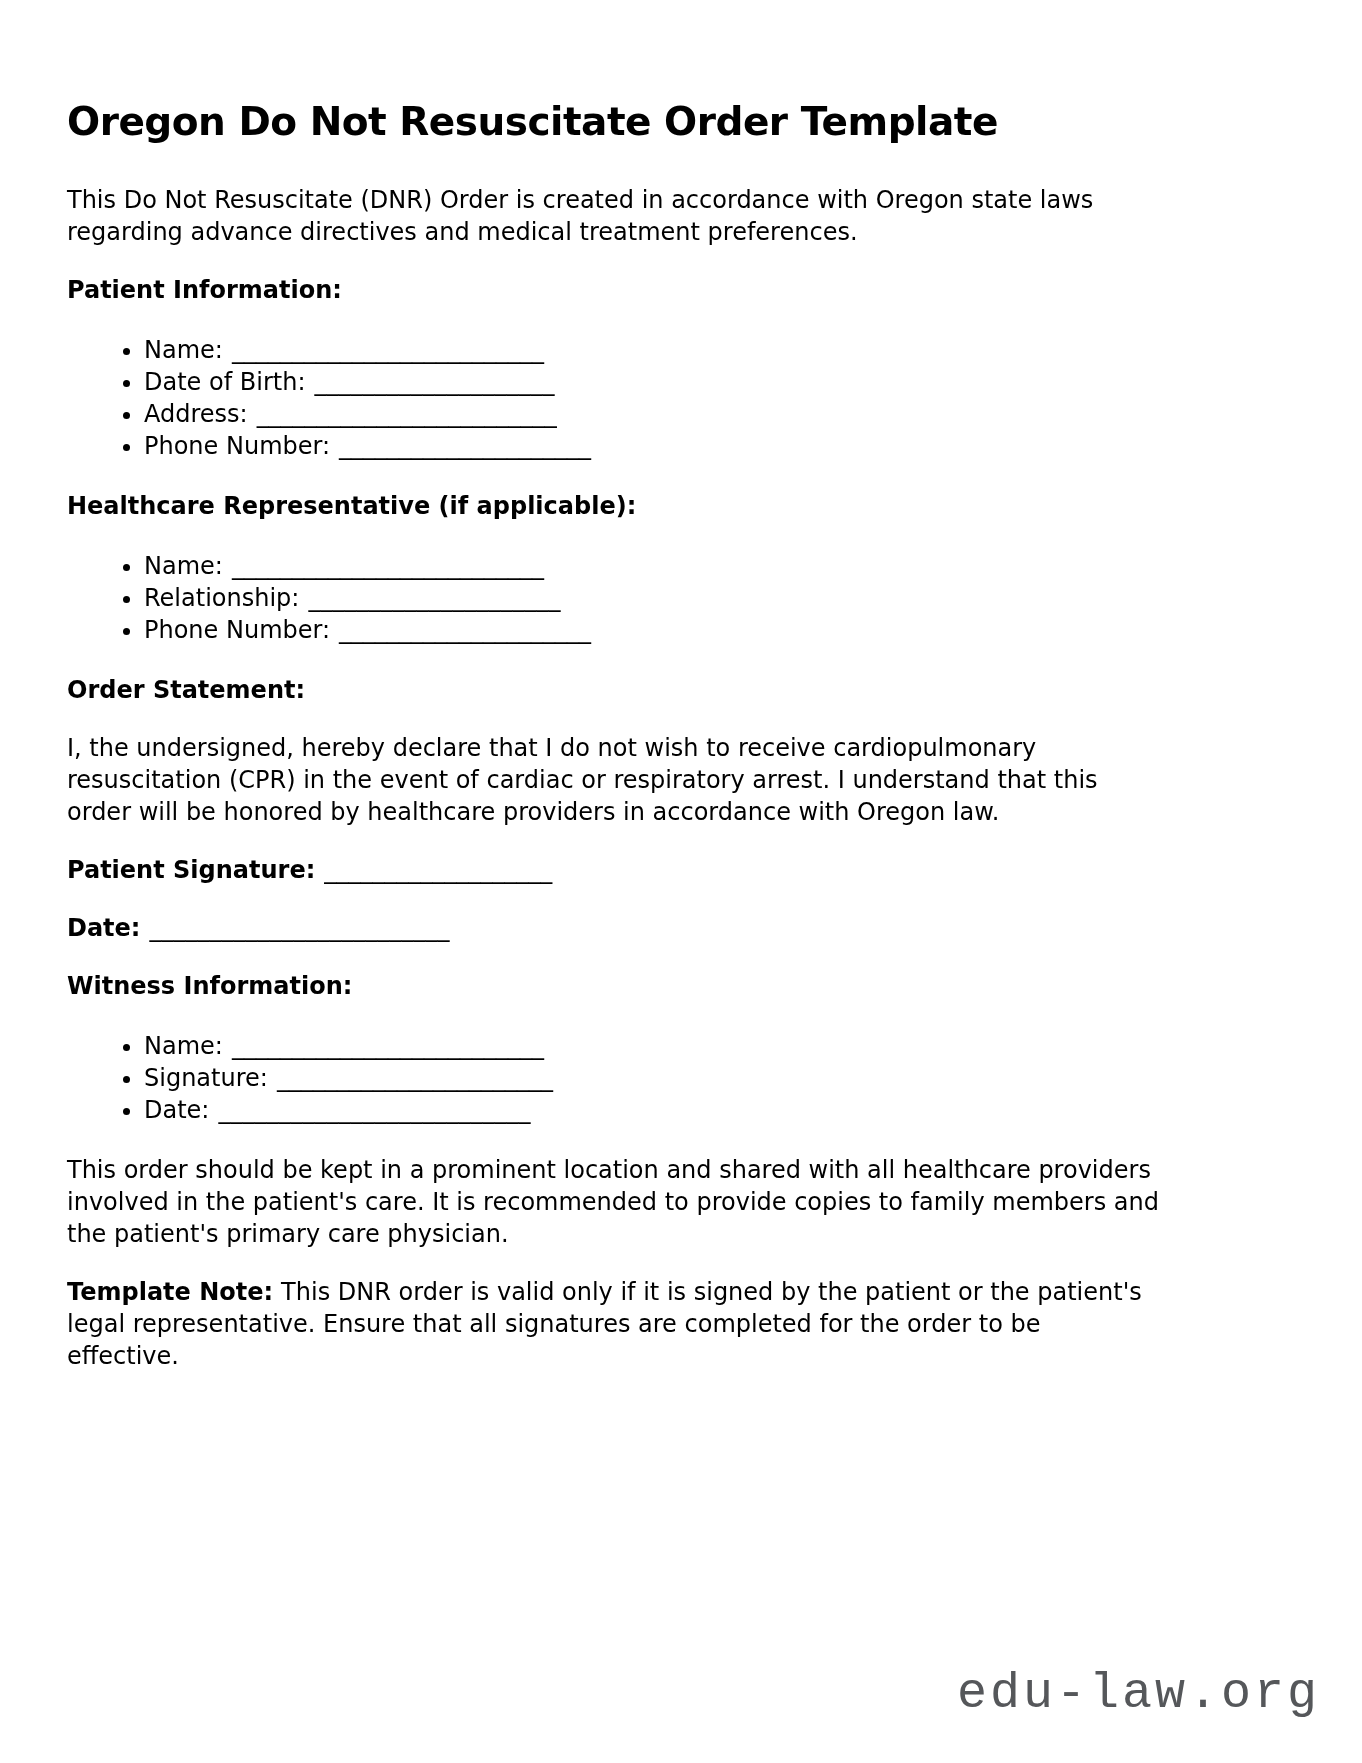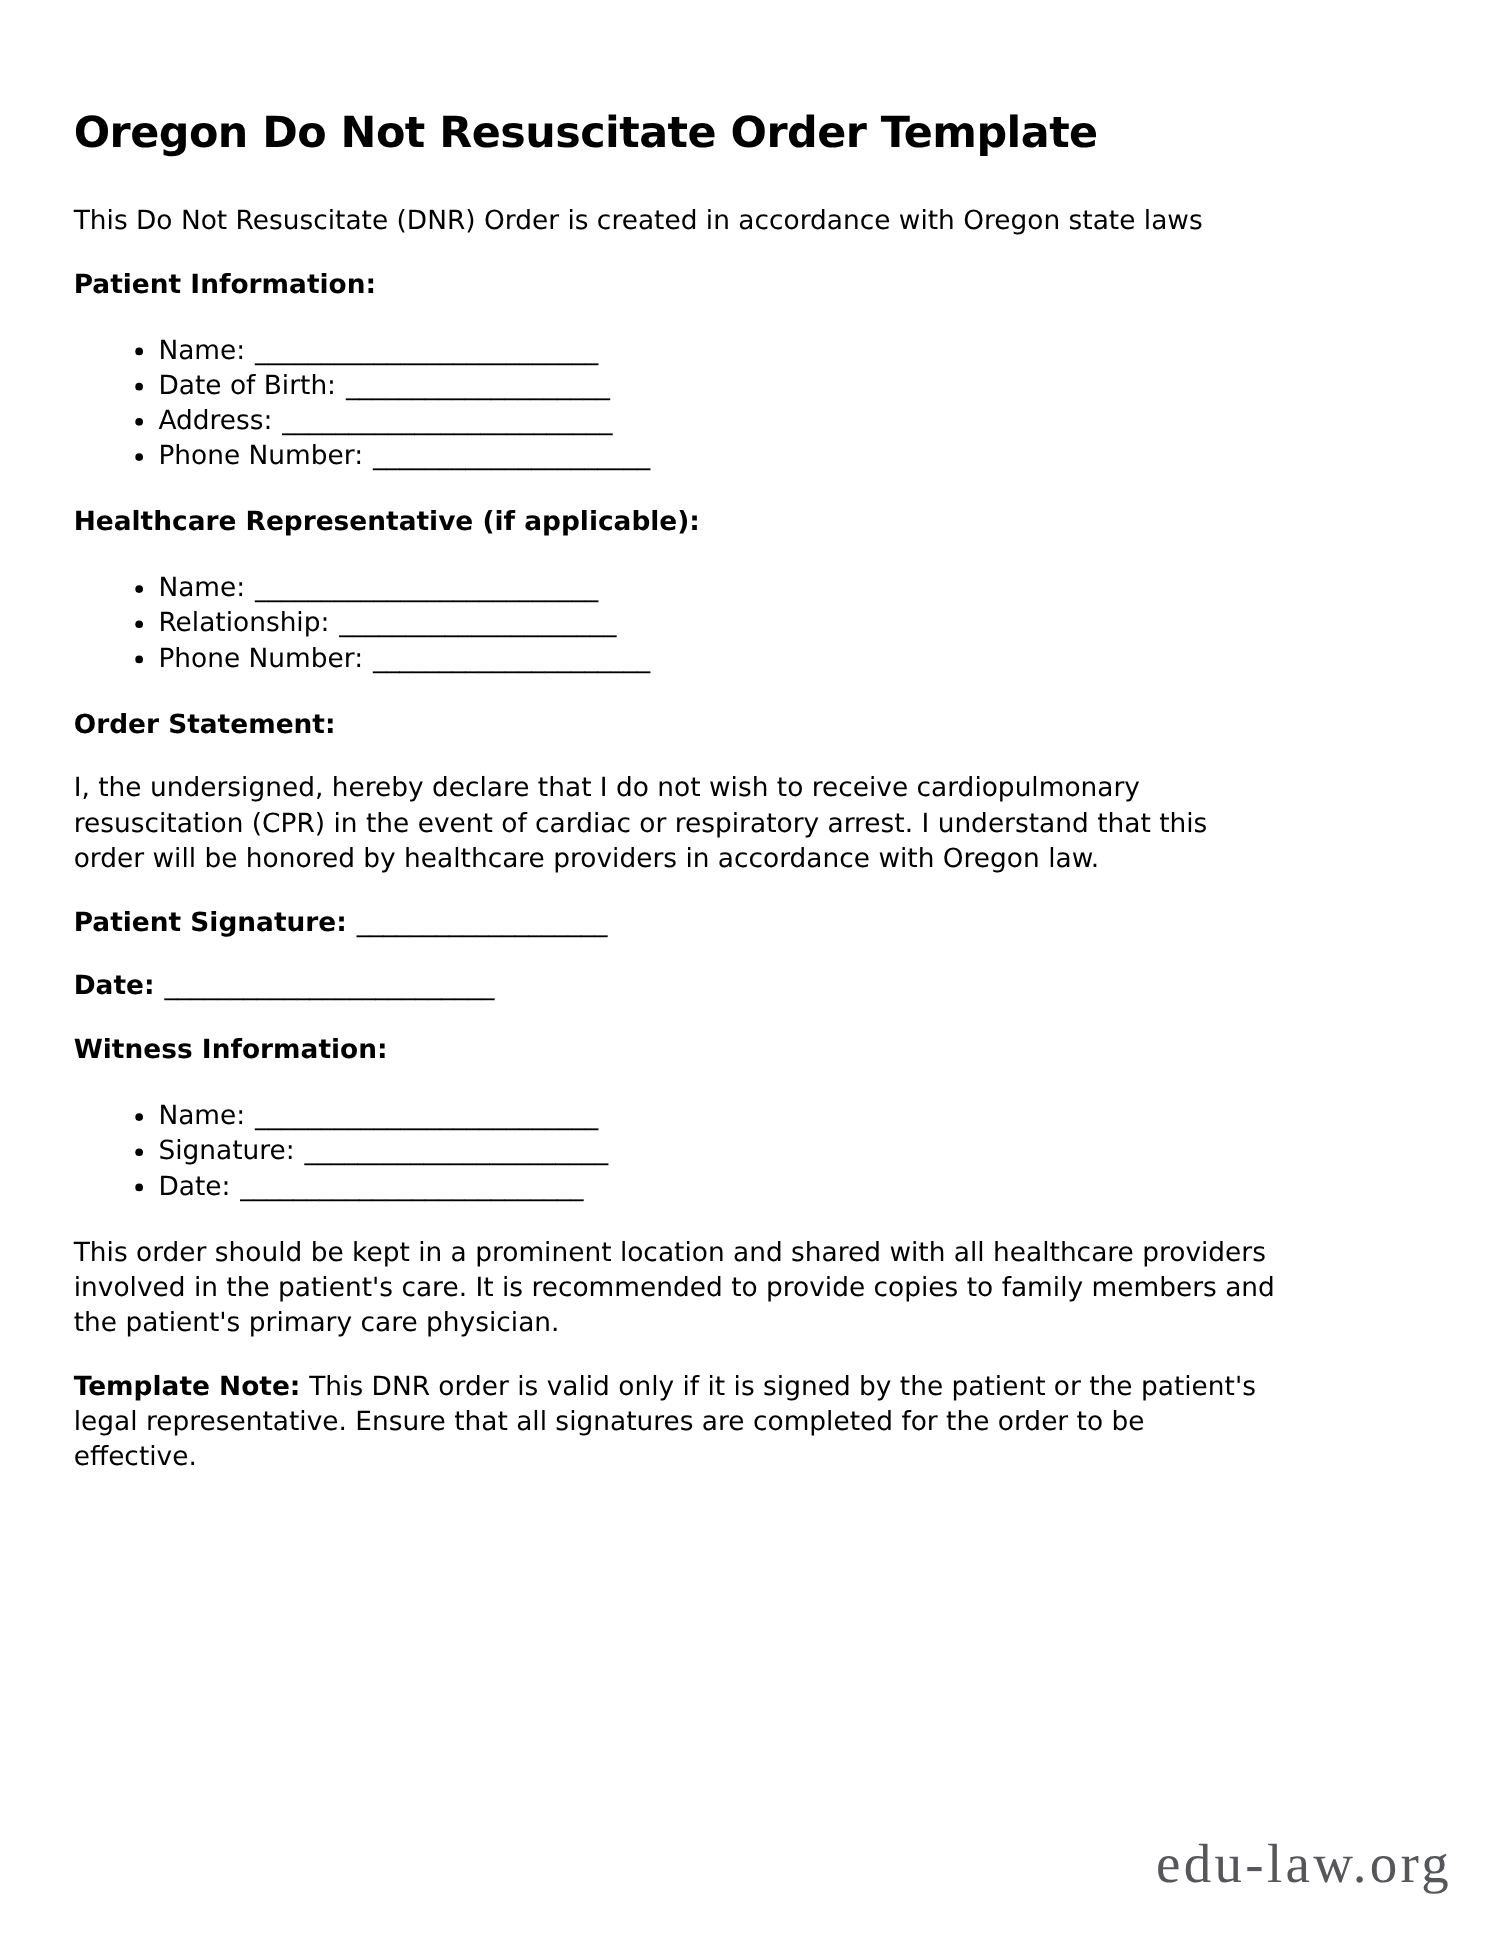--- a/index.html
+++ b/index.html
@@ -33,35 +33,36 @@
   }
   ul.field-list li { line-height: 32px; }
   .tline { display: block; white-space: nowrap; }
   .fill { margin-left: 9px; white-space: nowrap; }
   .gap { margin-left: 8px; }
   .sig-row strong { font-weight: bold; }
   .footer-brand {
     position: absolute;
     right: 42px;
     bottom: 44px;
-    font-family: Liberation Serif, serif;
+    font-family: Liberation Mono, monospace;
     font-size: 50px;
     line-height: 50px;
     letter-spacing: 3px;
     color: #55575a;
     font-weight: normal;
   }
 </style>
 </head>
 <body>
 
 <h1 class="doc-title">Oregon Do Not Resuscitate Order Template</h1>
 
 <p>
   <span class="tline">This Do Not Resuscitate (DNR) Order is created in accordance with Oregon state laws</span>
+  <span class="tline">regarding advance directives and medical treatment preferences.</span>
 </p>
 
 <p class="sec-heading">Patient Information:</p>
 
 <ul class="field-list">
   <li><span>Name:</span><span class="fill">__________________________</span></li>
   <li><span>Date of Birth:</span><span class="fill">____________________</span></li>
   <li><span>Address:</span><span class="fill">_________________________</span></li>
   <li><span>Phone Number:</span><span class="fill">_____________________</span></li>
 </ul>

